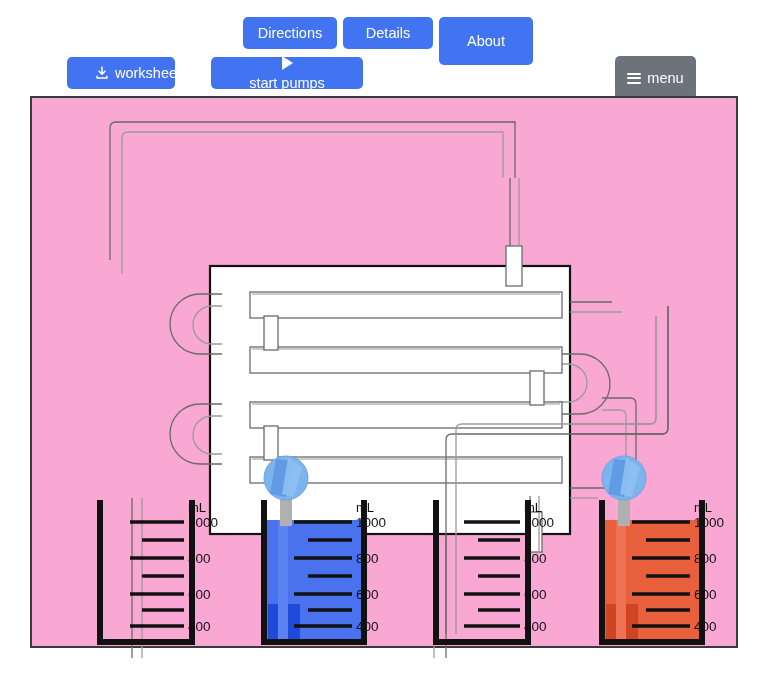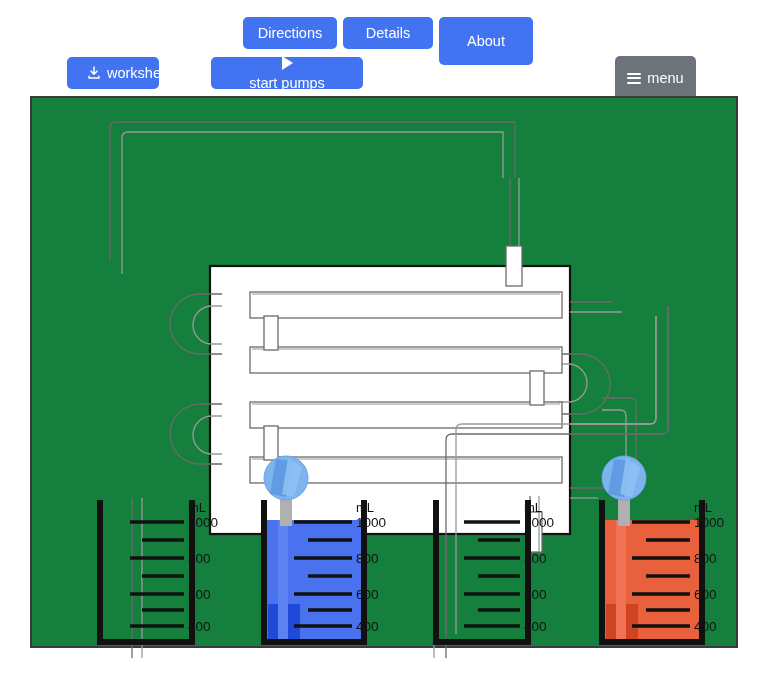--- a/index.html
+++ b/index.html
@@ -26,36 +26,36 @@
     padding:0 14px;
     box-sizing:border-box;
   }
   .btn.blue{background:#4274f2;}
   .btn.green{background:#3f8b57;}
   .btn.gray{background:#6d737a;}
 
   #btn-directions{left:243px;top:17px;width:94px;height:32px;}
   #btn-details{left:343px;top:17px;width:90px;height:32px;}
   #btn-about{left:439px;top:17px;width:94px;height:48px;}
-  #btn-worksheet{left:67px;top:57px;width:92px;height:32px;padding-left:48px;}
+  #btn-worksheet{left:67px;top:57px;width:108px;height:32px;padding-left:48px;}
   #btn-startpumps{left:211px;top:57px;width:152px;height:32px;flex-direction:column;}
   #btn-measure{left:371px;top:57px;width:177px;height:32px;}
   #btn-menu{left:615px;top:56px;width:81px;height:44px;}
 
   .icon{display:inline-block;flex:0 0 auto;}
   .ico-download{width:14px;height:14px;}
   .ico-play{width:0;height:0;border-left:11px solid #fff;border-top:7px solid transparent;border-bottom:7px solid transparent;}
   .ico-hamburger{width:14px;height:11px;display:flex;flex-direction:column;justify-content:space-between;}
   .ico-hamburger i{display:block;height:2px;background:#fff;border-radius:1px;}
 
   
   #stage{
     position:absolute;left:30px;top:96px;
     width:708px;height:552px;
-    background:#15803d;
+    background:#f9a8d4;
     border:2px solid #3a3a3a;
     box-sizing:border-box;
   }
   #stage svg{display:block;}
 </style>
 </head>
 <body>
 
 <div id="toolbar">
 

